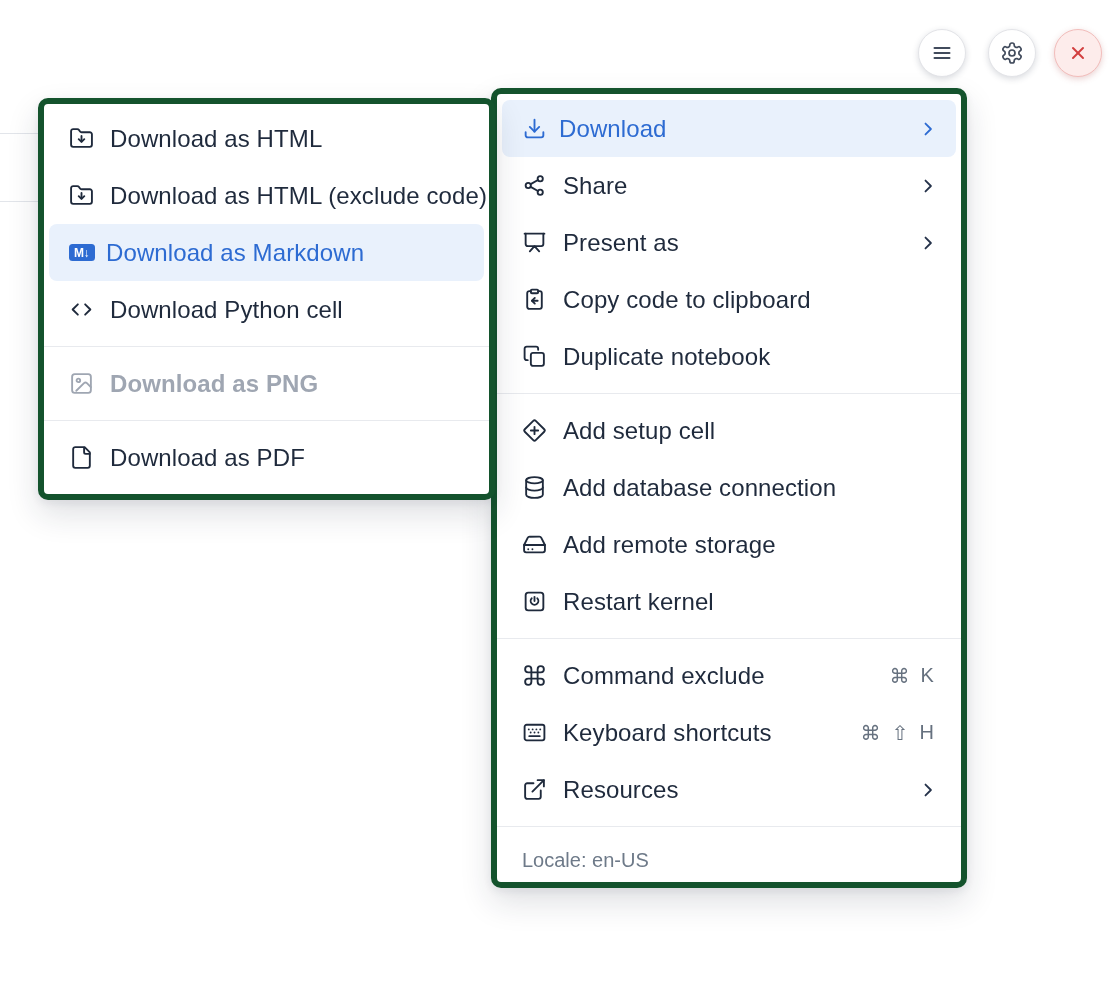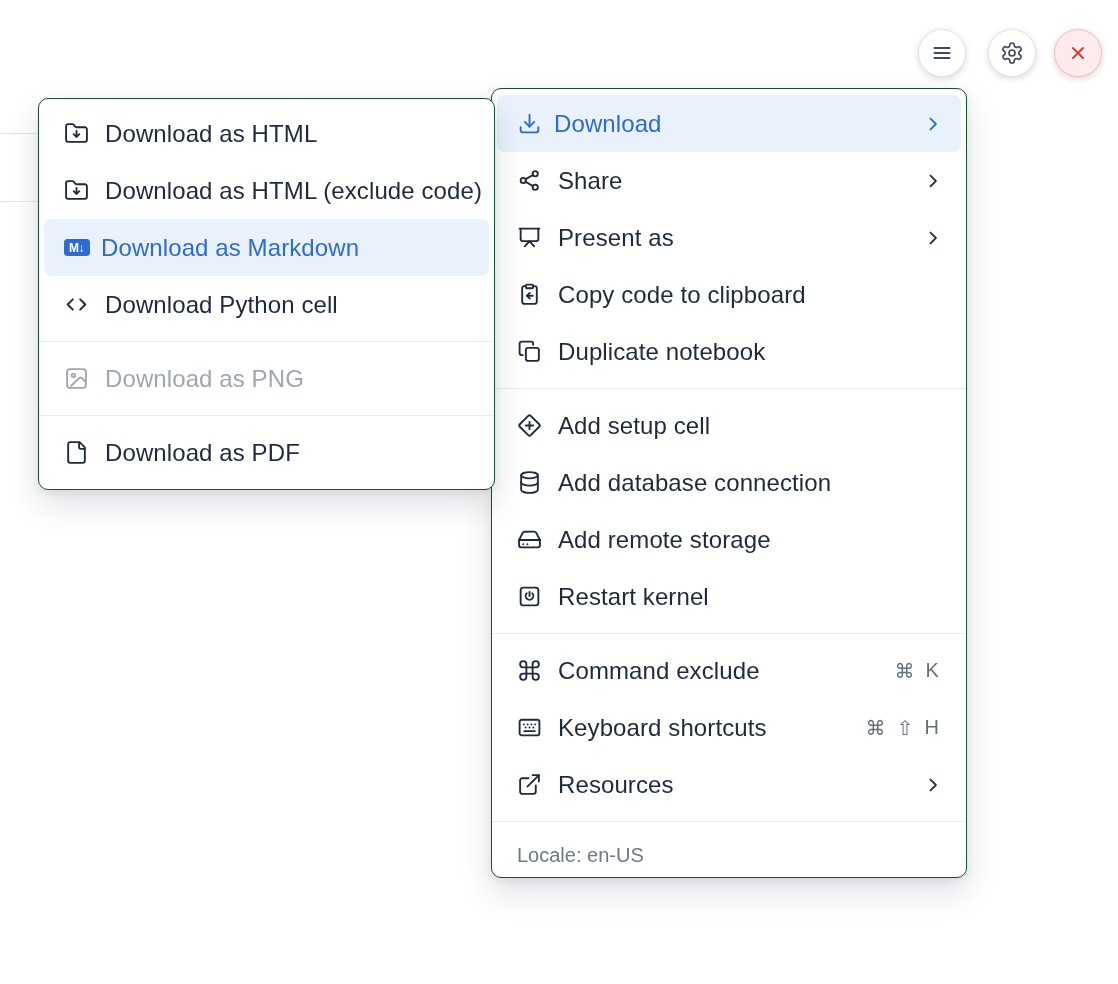--- a/index.html
+++ b/index.html
@@ -26,39 +26,39 @@
   .circle-btn:nth-child(3){left:1054px;}
   .circle-btn.danger{
     background:#fdeceb;border-color:#f2bdbb;color:var(--danger,#d23f3f);
     box-shadow:0 2px 6px rgba(170,70,70,.25);
   }
   .btn-icon{display:flex;align-items:center;justify-content:center;}
 
   
   .menu{
     position:absolute;background:#fff;box-sizing:border-box;
-    border:1px solid #14532d;border-radius:10px;
+    border:6px solid #14532d;border-radius:10px;
     box-shadow:0 14px 32px rgba(25,35,55,.14),0 3px 9px rgba(25,35,55,.07);
     padding:6px 0;
   }
   #download-submenu{left:38px;top:98px;width:457px;z-index:10;padding-bottom:8px;}
   #main-menu{left:491px;top:88px;width:476px;z-index:5;padding-bottom:0;}
 
   .menu-item{
     height:57px;margin:0 5px;border-radius:8px;
     display:flex;align-items:center;gap:16px;
     padding:0 18px 0 20px;font-size:24px;letter-spacing:.1px;
     color:var(--text-dark,#1f2a3c);cursor:pointer;background:transparent;
   }
   .menu-item.highlighted{
     background:var(--highlight-bg,#e9f1fc);
     color:var(--accent,#2d6bd2);
     gap:12px;
   }
-  .menu-item.disabled{color:var(--text-disabled,#9fa6b2);cursor:default;}
+  .menu-item.disabled{color:var(--text-disabled,#9fa6b2);cursor:default;font-weight:bold;}
   .mi-icon{width:25px;height:25px;flex:none;display:flex;align-items:center;justify-content:center;}
   .mi-icon svg{width:25px;height:25px;display:block;}
   .mi-label{flex:1;white-space:nowrap;}
   .mi-shortcut{display:flex;align-items:center;gap:11px;
     color:var(--text-shortcut,#66717f);font-size:20px;margin-right:4px;flex:none;}
   .mi-chevron{flex:none;display:flex;align-items:center;color:#25324a;}
   .menu-item.highlighted .mi-chevron{color:var(--accent,#2d6bd2);}
   .mi-chevron svg{width:20px;height:20px;display:block;}
 
   .menu-sep{height:1px;background:var(--separator,#e8eaee);margin:8px 0;}

